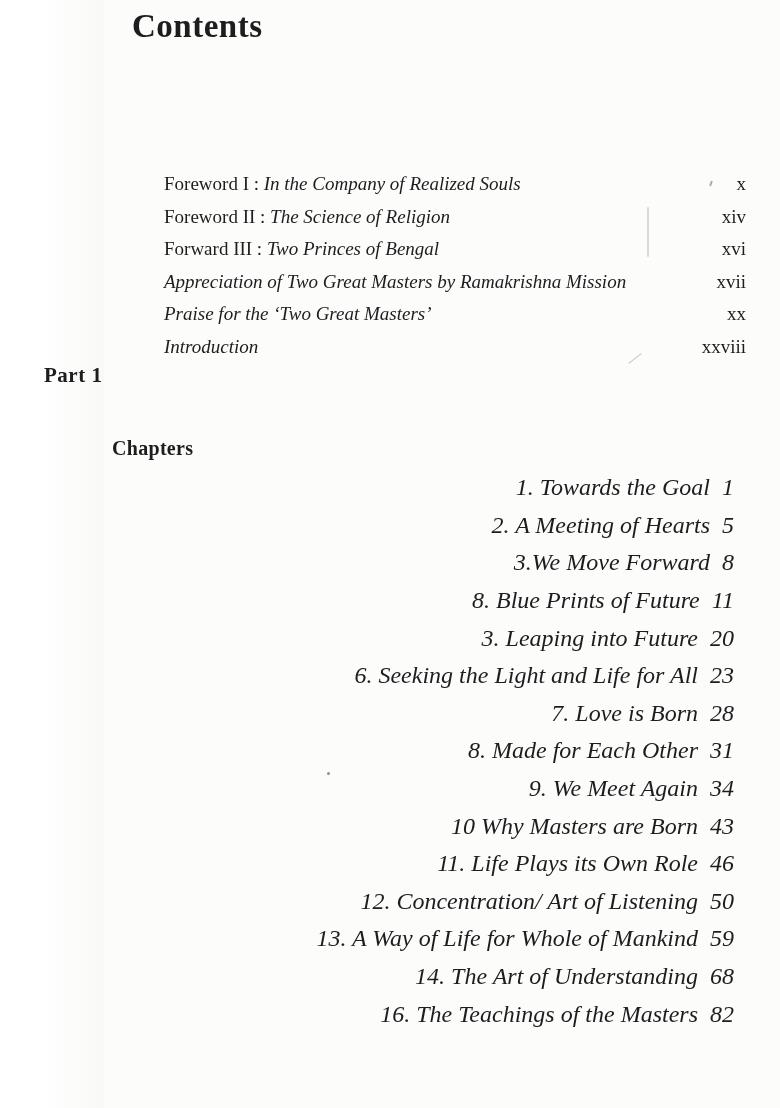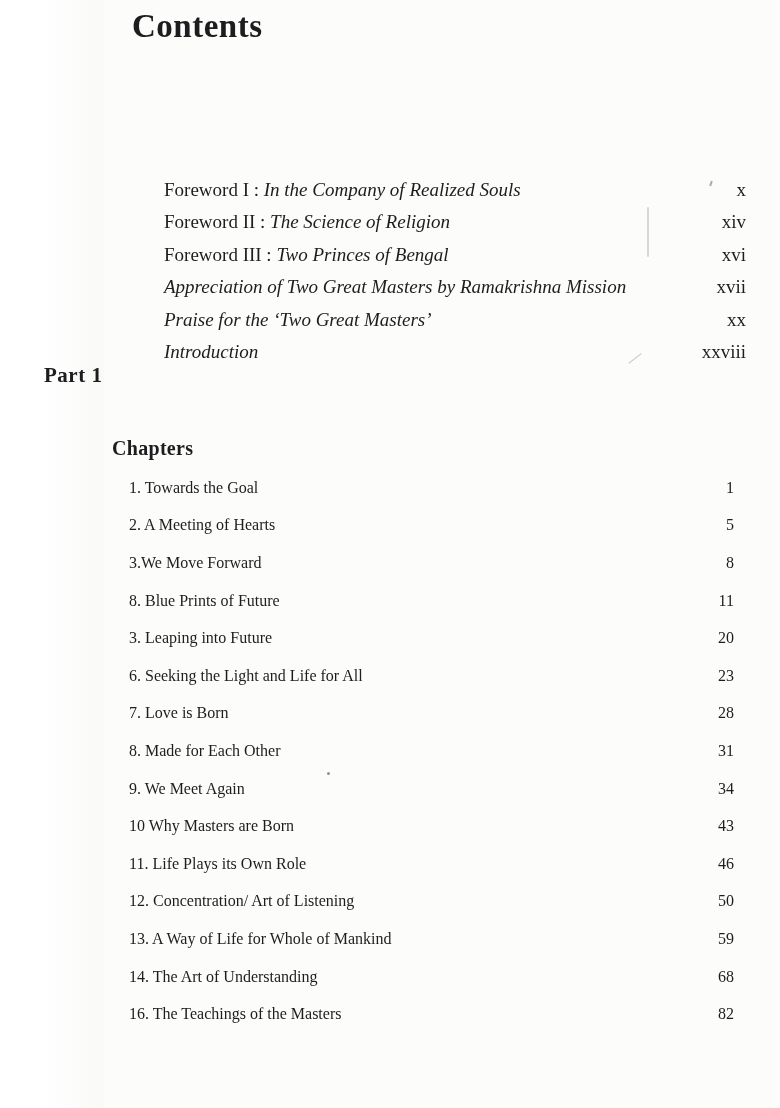--- a/index.html
+++ b/index.html
@@ -36,21 +36,21 @@
   }
   .front-matter {
     position: absolute;
     left: 120px;
     right: 78px;
     top: 168px;
   }
   .fm-row {
     display: flex;
     justify-content: space-between;
-    align-items: flex-end;
+    align-items: center;
     height: 32.5px;
     font-size: 19px;
   }
   .fm-text { white-space: nowrap; }
   .fm-prefix { font-style: normal; }
   .fm-title { font-style: italic; }
   .fm-page { font-style: normal; padding-left: 12px; }
   .part-heading {
     position: absolute;
     left: 0;
@@ -69,24 +69,25 @@
     letter-spacing: 0.3px;
   }
   .chapters {
     position: absolute;
     left: 85px;
     right: 90px;
     top: 469px;
   }
   .ch-row {
     display: flex;
-    justify-content: space-between;
+    justify-content: flex-end;
     align-items: center;
     height: 37.6px;
-    font-size: 16px;
+    font-size: 24px;
+    font-style: italic;
   }
   .ch-label { white-space: nowrap; }
   .ch-page { padding-left: 12px; }
   
   .artifact-vline {
     position: absolute;
     left: 603px; top: 207px;
     width: 2px; height: 50px;
     background: rgba(150,150,150,0.35);
     border-radius: 1px;
@@ -123,21 +124,21 @@
   <div class="front-matter">
     <div class="fm-row">
       <span class="fm-text"><span class="fm-prefix">Foreword I : </span><span class="fm-title">In the Company of Realized Souls</span></span>
       <span class="fm-page">x</span>
     </div>
     <div class="fm-row">
       <span class="fm-text"><span class="fm-prefix">Foreword II : </span><span class="fm-title">The Science of Religion</span></span>
       <span class="fm-page">xiv</span>
     </div>
     <div class="fm-row">
-      <span class="fm-text"><span class="fm-prefix">Foreword III : </span><span class="fm-title">Two Princes of Bengal</span></span>
+      <span class="fm-text"><span class="fm-prefix">Forward III : </span><span class="fm-title">Two Princes of Bengal</span></span>
       <span class="fm-page">xvi</span>
     </div>
     <div class="fm-row">
       <span class="fm-text"><span class="fm-prefix"></span><span class="fm-title">Appreciation of Two Great Masters by Ramakrishna Mission</span></span>
       <span class="fm-page">xvii</span>
     </div>
     <div class="fm-row">
       <span class="fm-text"><span class="fm-prefix"></span><span class="fm-title">Praise for the ‘Two Great Masters’</span></span>
       <span class="fm-page">xx</span>
     </div>

